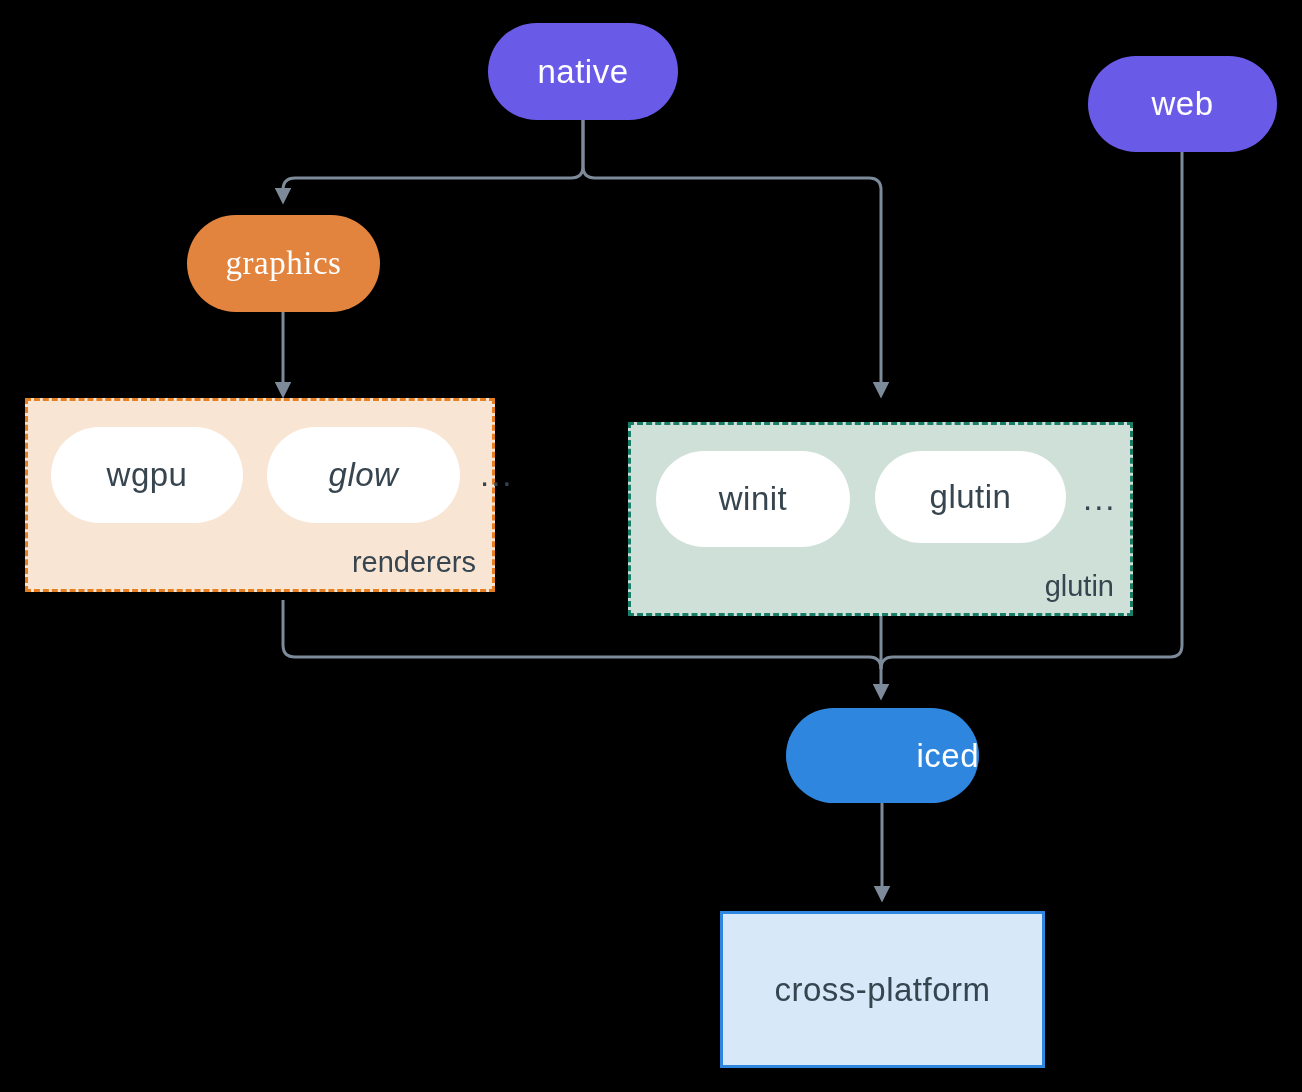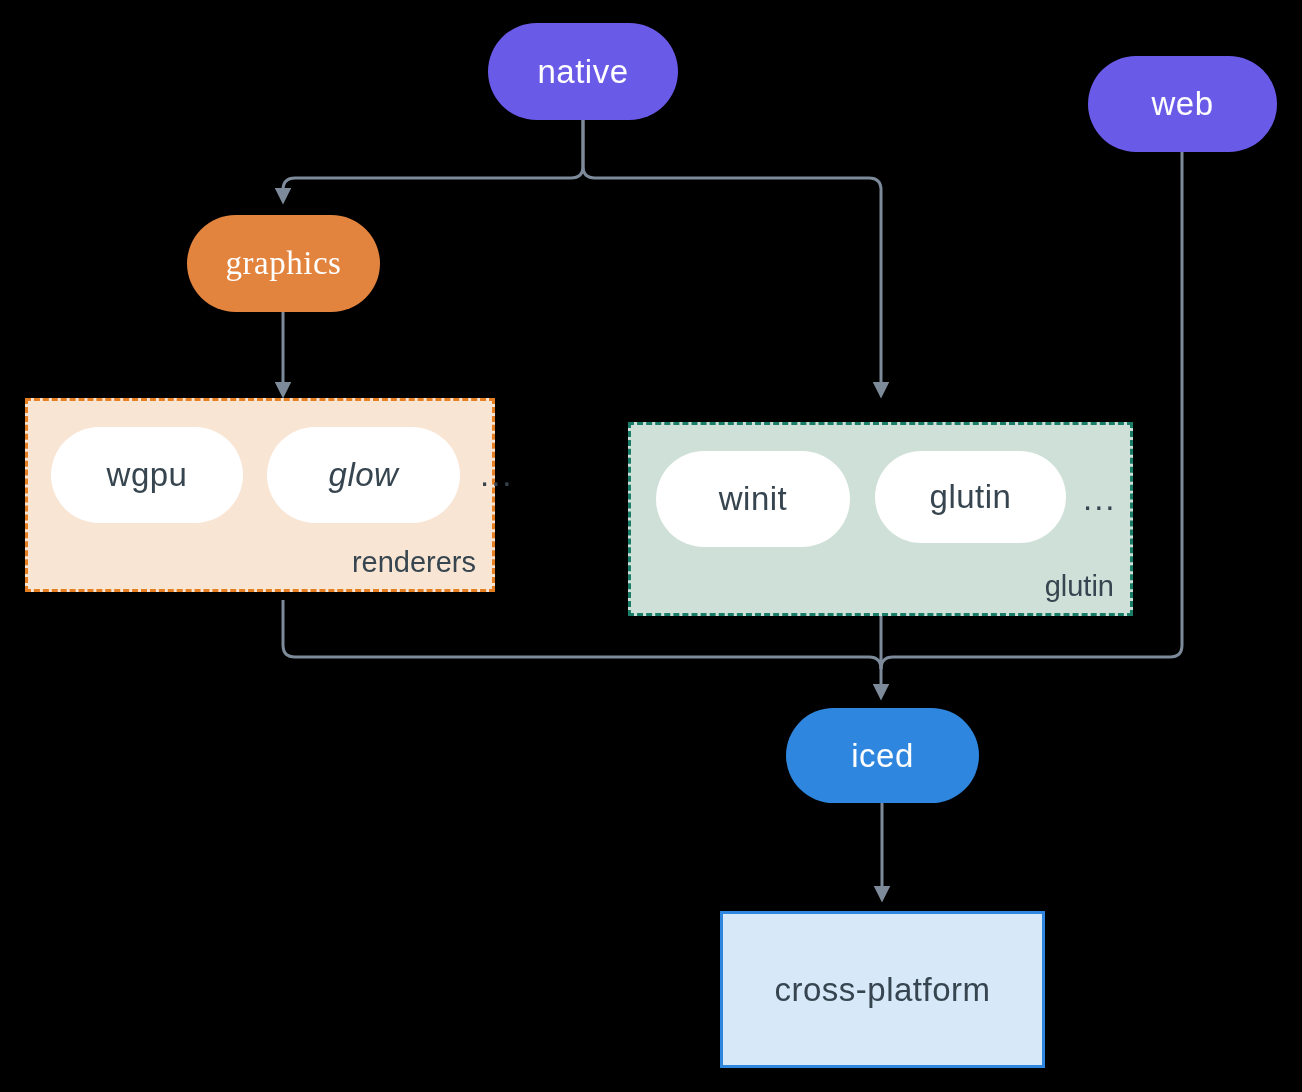--- a/index.html
+++ b/index.html
@@ -144,21 +144,21 @@
     <div class="pill white" style="left:25px;top:26px;width:194px;height:96px;">
       <span>winit</span>
     </div>
     <div class="pill white" style="left:244px;top:26px;width:191px;height:92px;">
       <span>glutin</span>
     </div>
     <span class="ellipsis" style="left:452px;">...</span>
     <span class="group-label">glutin</span>
   </div>
 
-  <div class="pill blue" style="left:786px;top:708px;width:193px;height:95px;">
+  <div class="pill blue" style="left:786px;top:708px;width:193px;height:95px;justify-content:flex-end;">
     <span>iced</span>
   </div>
 
   <div class="appbox" style="left:720px;top:911px;width:325px;height:157px;">
     <span>cross-platform</span>
   </div>
 
 </div>
 
 </body></html>

